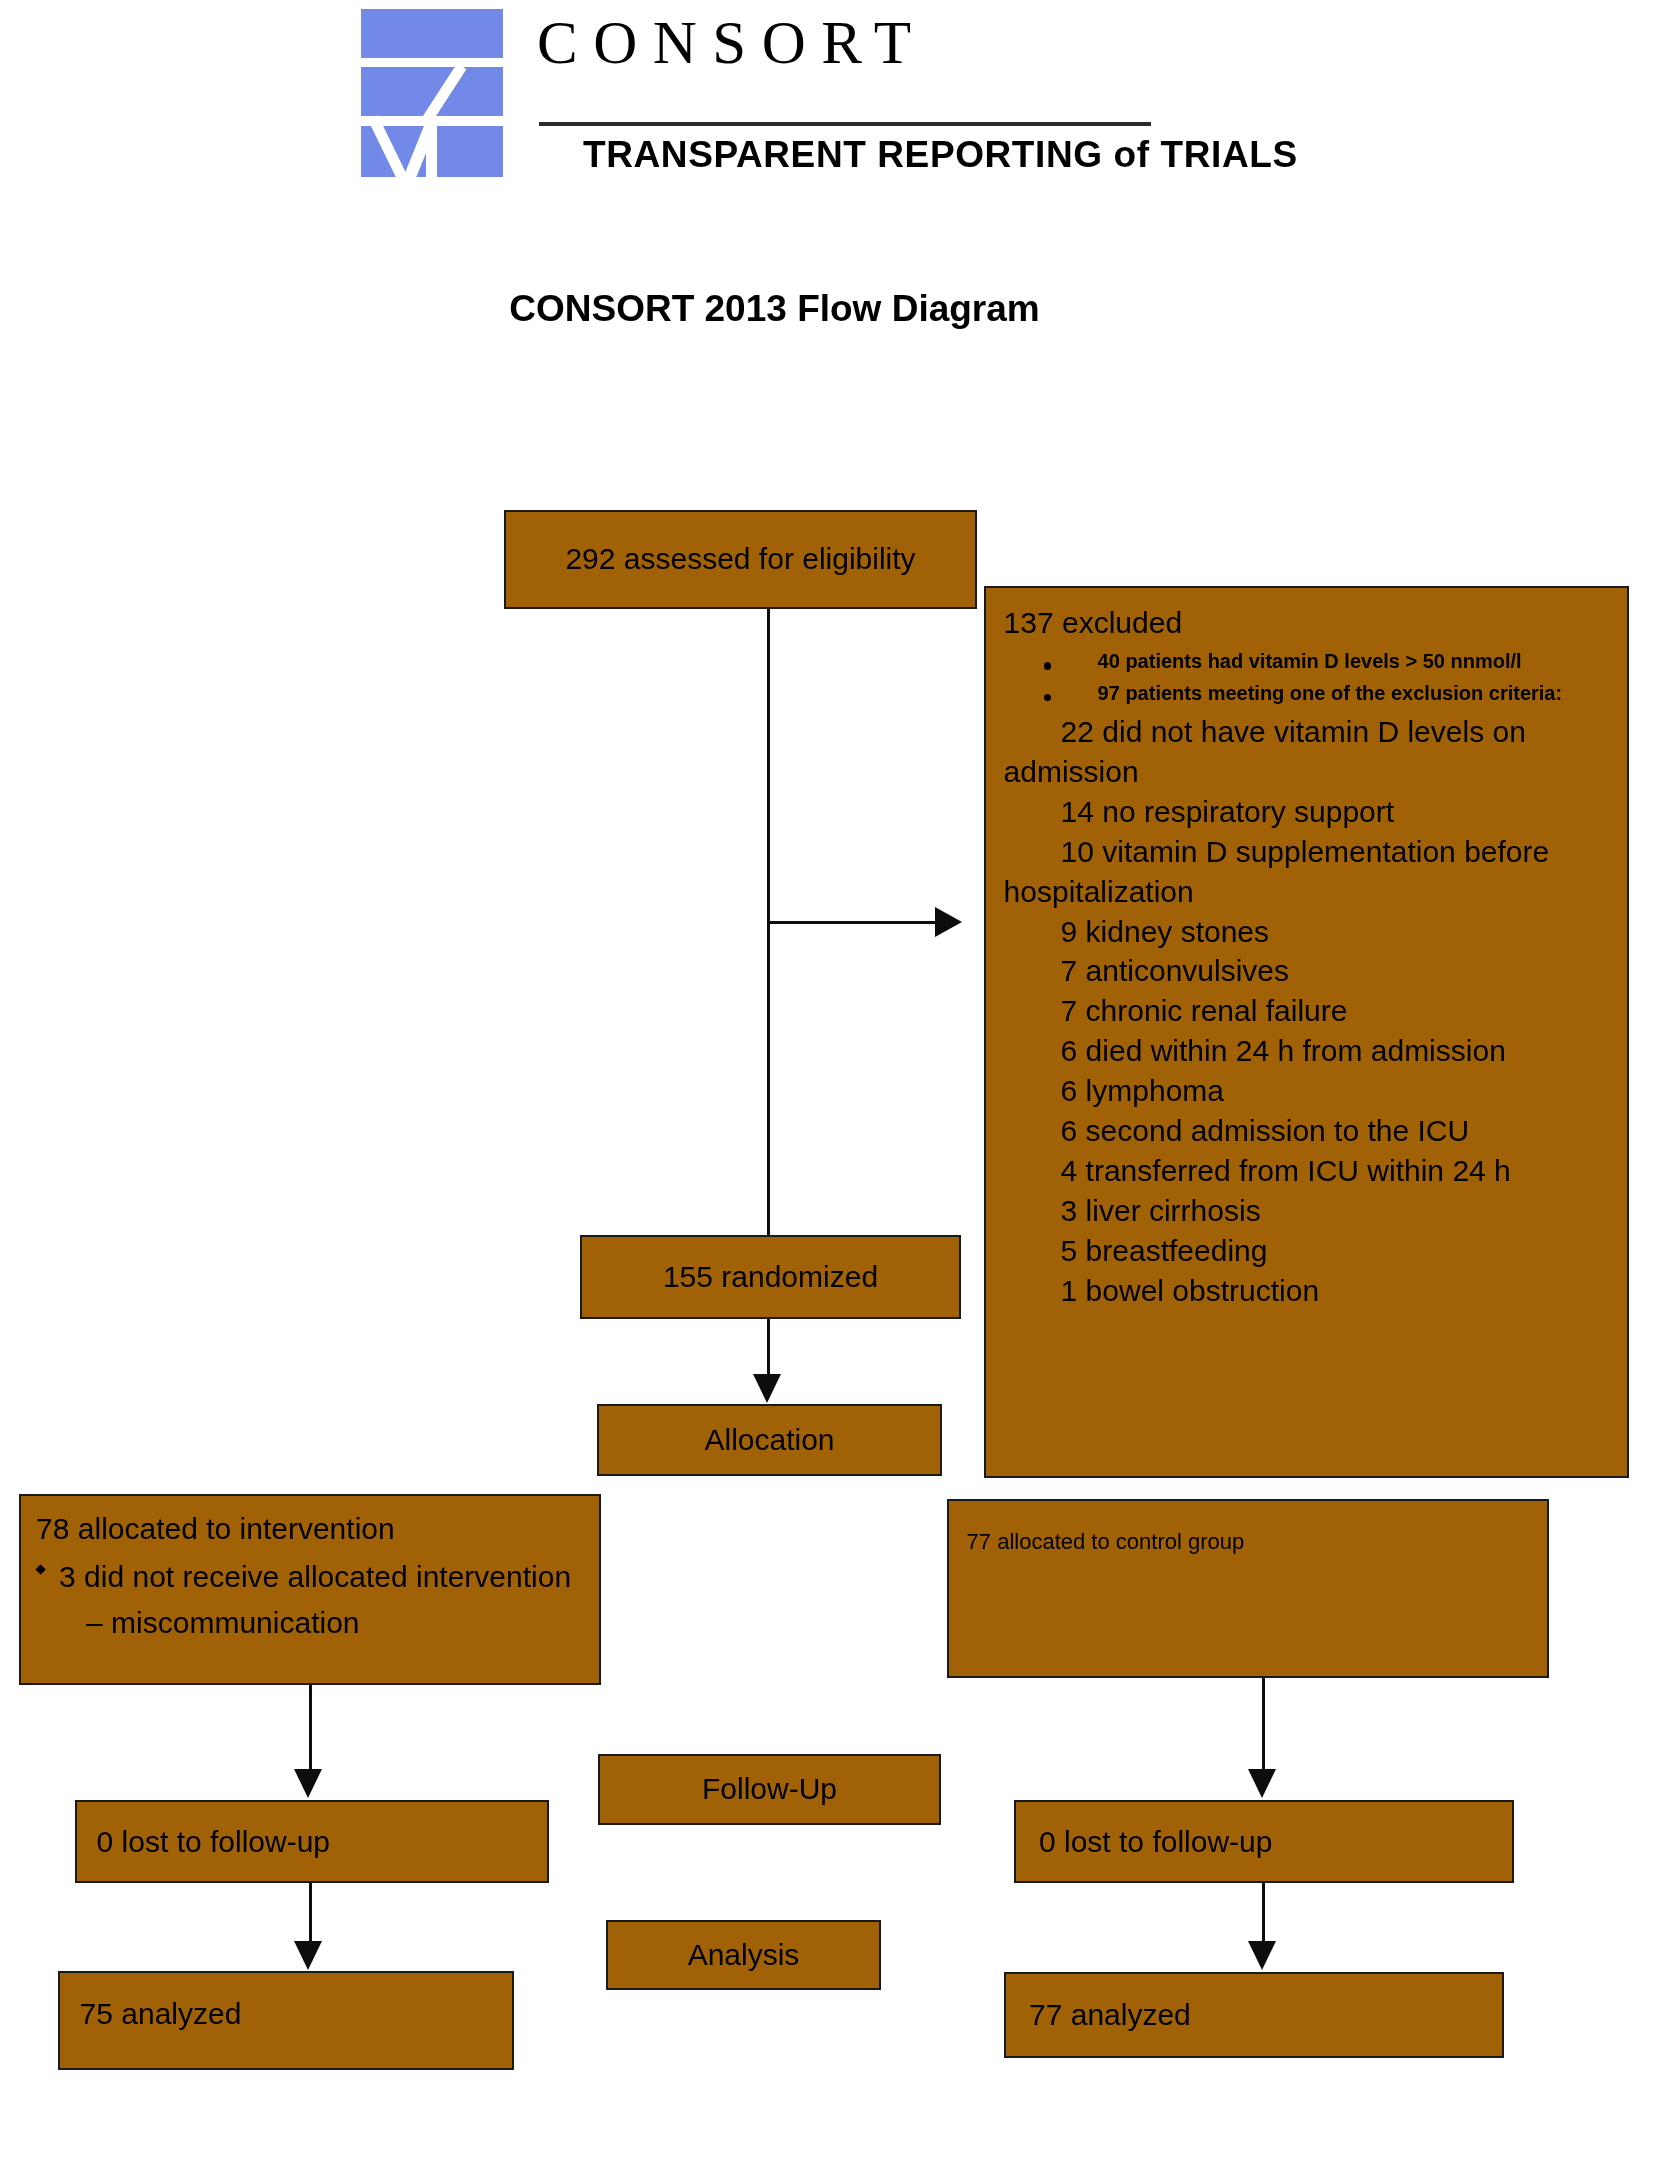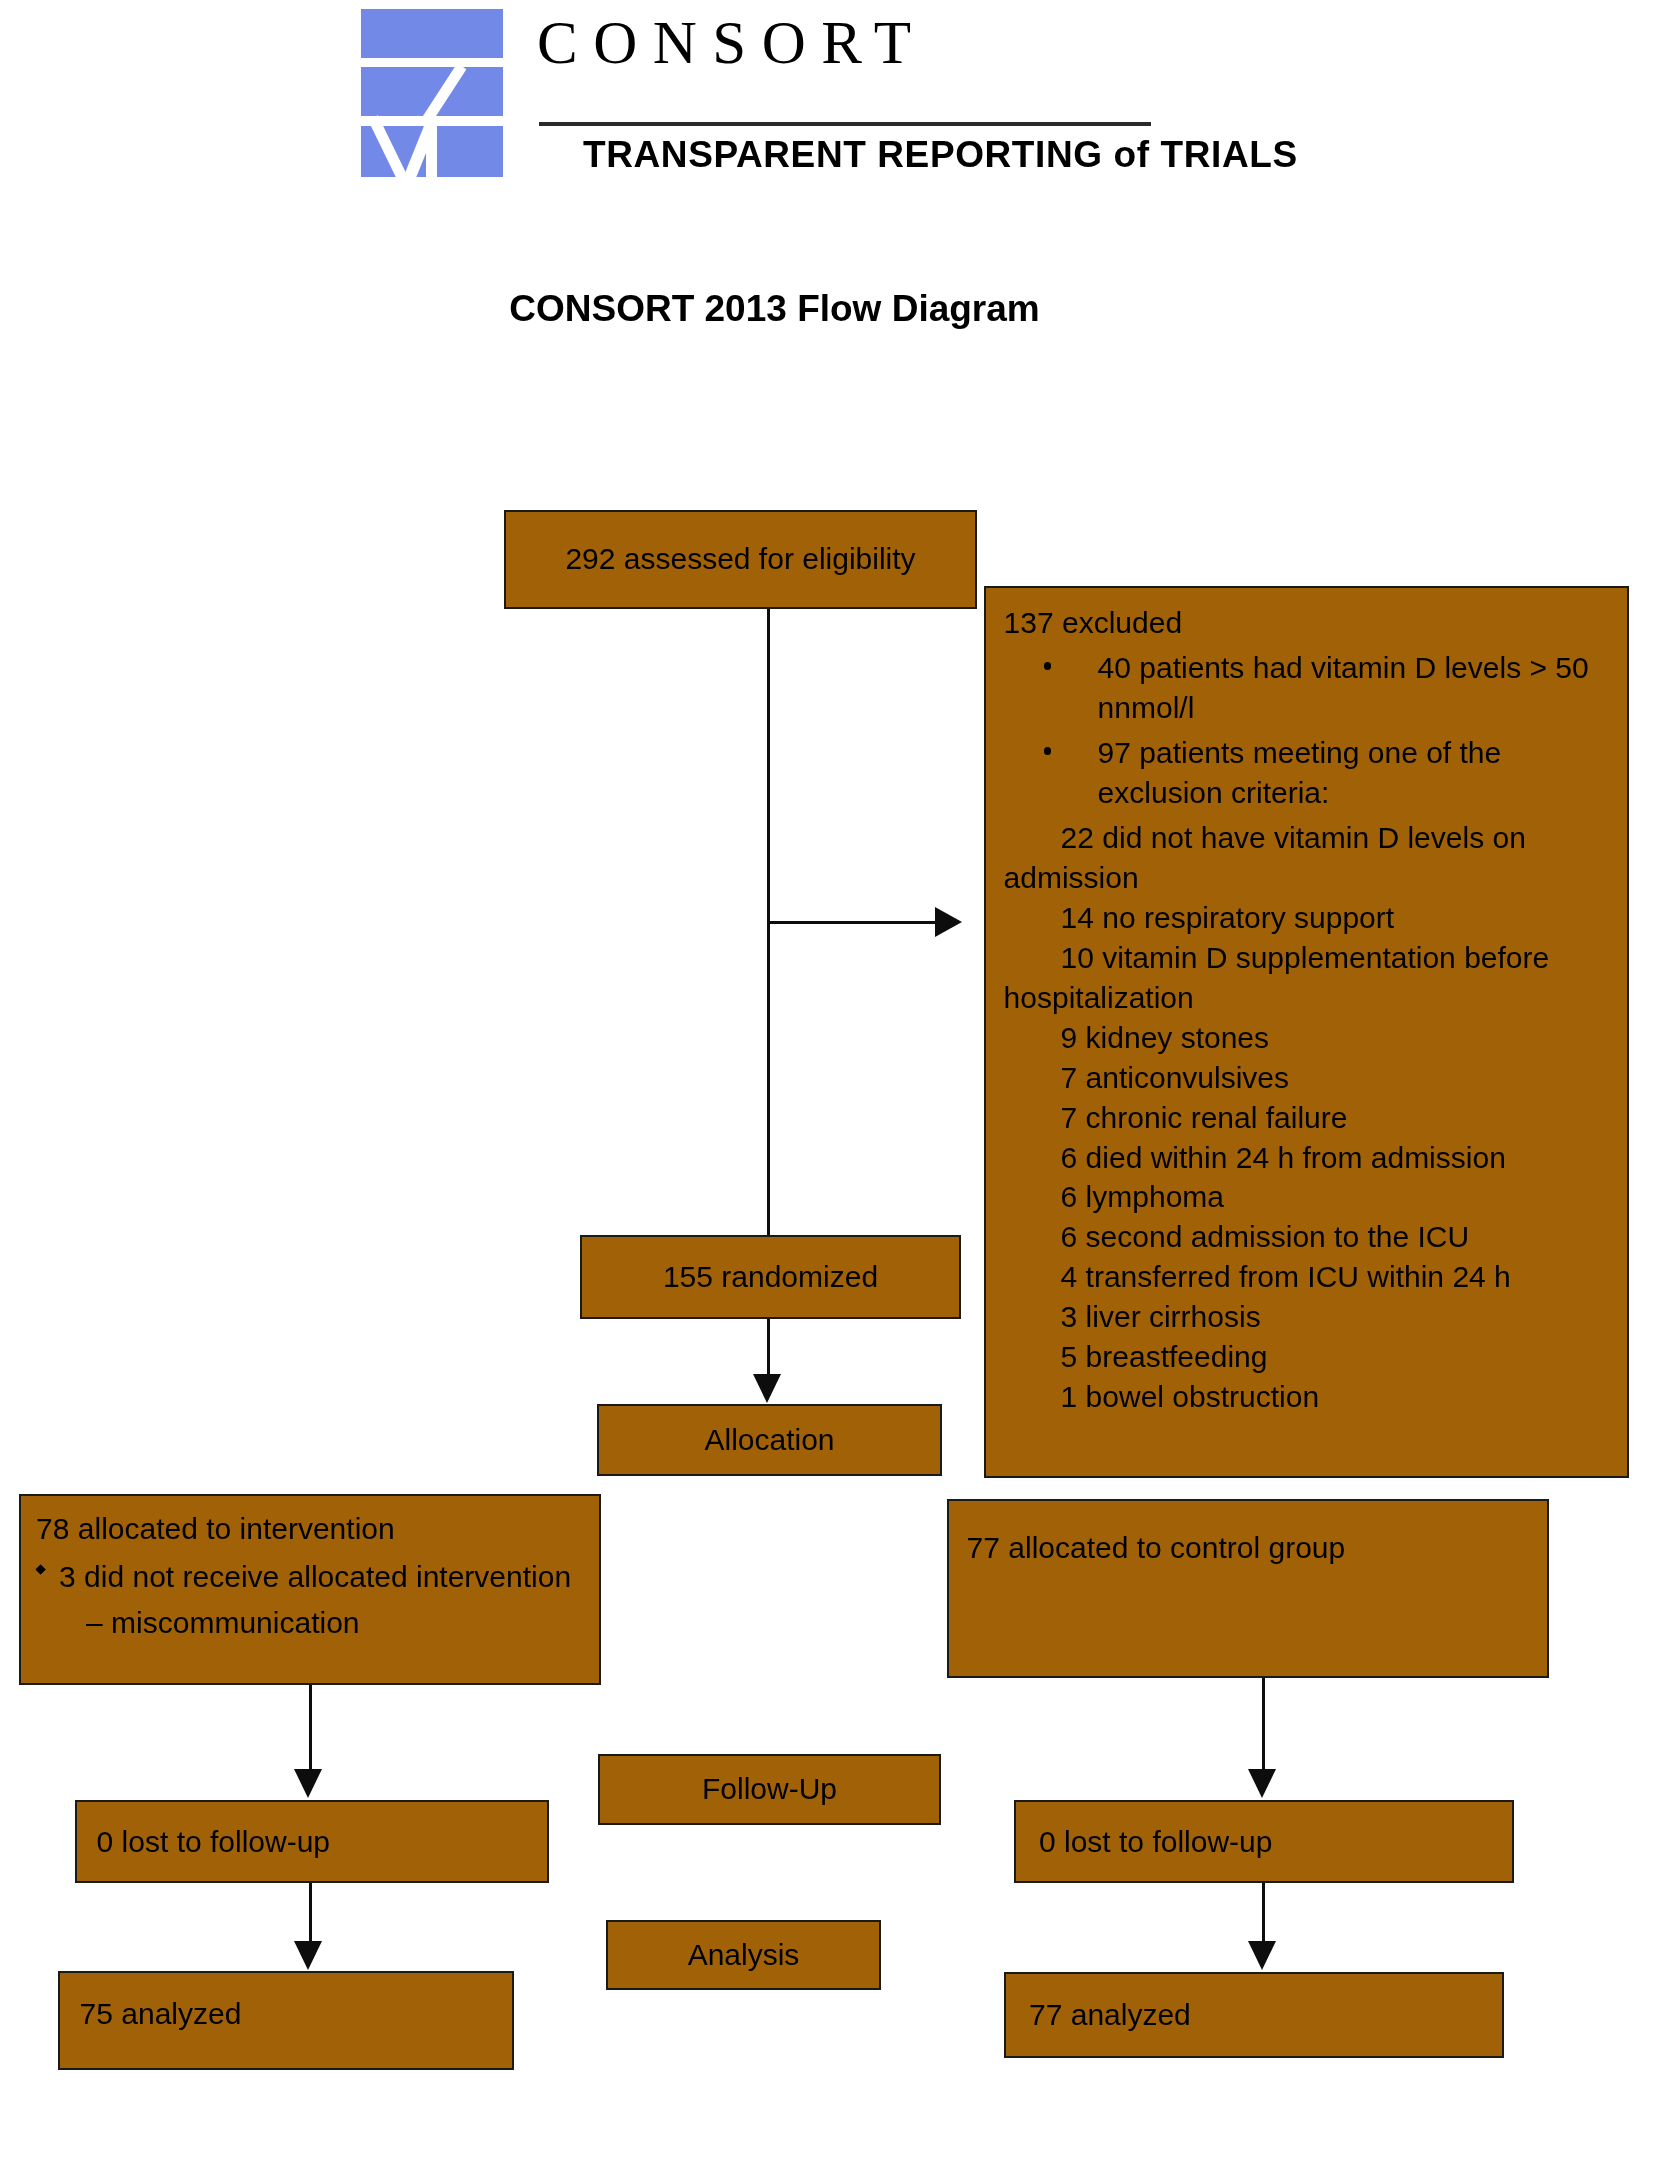--- a/index.html
+++ b/index.html
@@ -155,23 +155,24 @@
 
   
   #excluded-heading {
     font-size: 30px;
     line-height: 1.26;
     margin-bottom: 7.2px;
   }
   .excl-bullet {
     position: relative;
     padding-left: 94px;
-    font-size: 30px;
+    font-size: 20px;
     line-height: 1.33;
     margin-bottom: 5.2px;
+    font-weight: bold;
   }
   .excl-bullet .dot {
     position: absolute;
     left: 40px;
     top: 13.4px;
     width: 7.7px;
     height: 7.7px;
     background: #000;
     border-radius: 50%;
   }
@@ -202,21 +203,21 @@
     height: 7.2px;
     background: #000;
     transform: rotate(45deg);
   }
   .alloc-sub {
     font-size: 30px;
     line-height: 1.3;
     padding-left: 50px;
   }
   .alloc-plain {
-    font-size: 30px;
+    font-size: 22px;
     line-height: 1.3;
   }
 
   
   .vline {
     position: absolute;
     width: 2.6px;
     background: #0d0d0d;
   }
   .hline {

